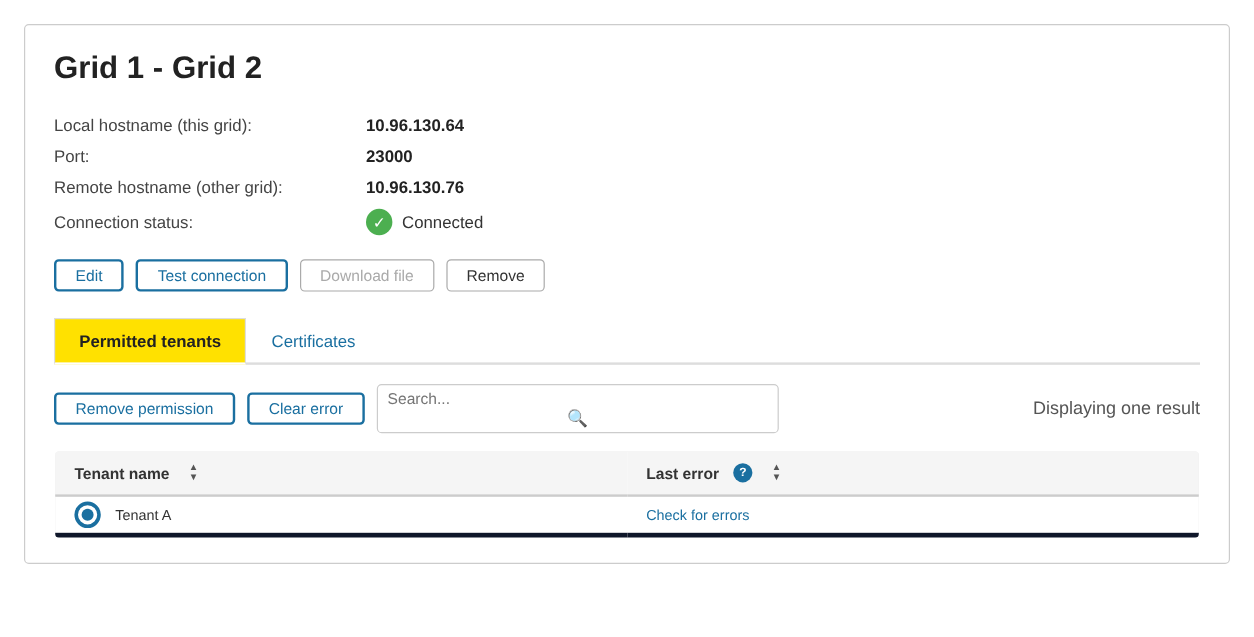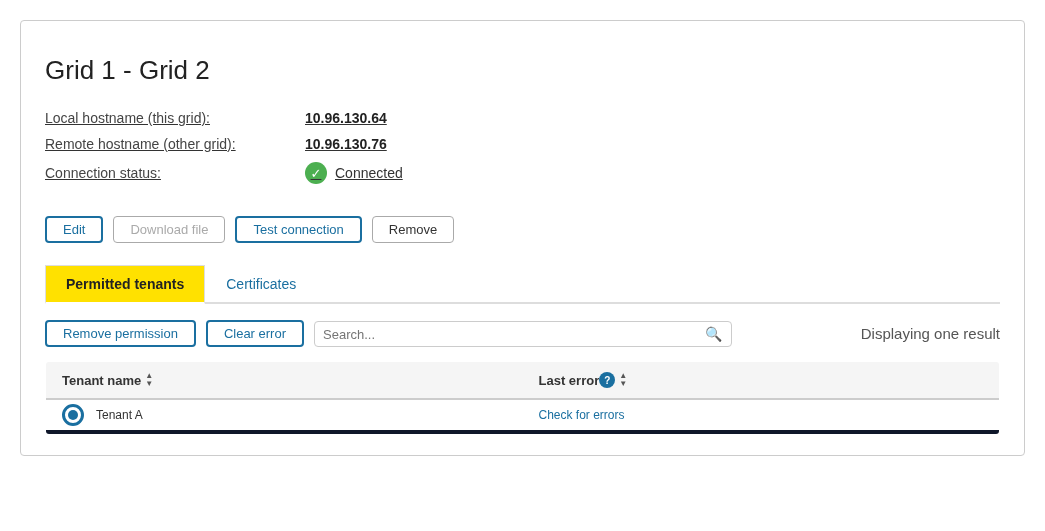--- a/index.html
+++ b/index.html
@@ -7,28 +7,26 @@
       font-family: Arial, sans-serif;
       font-size: 14px;
       background: #fff;
       color: #333;
       padding: 20px;
       width: 1045px;
       min-height: 531px;
     }
     .page-title {
       font-size: 26px;
-      font-weight: normal;
+      font-weight: bold;
       margin-bottom: 24px;
       color: #222;
-      margin-top: 14px;
     }
     .info-table {
-      margin-bottom: 32px;
-      text-decoration: underline;
+      margin-bottom: 20px;
     }
     .info-row {
       display: flex;
       margin-bottom: 10px;
       align-items: center;
     }
     .info-label {
       width: 260px;
       color: #444;
     }
@@ -101,25 +99,26 @@
       border-bottom: none;
     }
     .toolbar {
       display: flex;
       align-items: center;
       gap: 10px;
       margin-bottom: 14px;
     }
     .search-box {
       display: flex;
-      align-items: flex-end;
+      align-items: center;
       border: 1px solid #ccc;
       border-radius: 4px;
       padding: 4px 8px;
-      width: 418px;
+      width: 335px;
+      flex-direction: column;
     }
     .search-box input {
       border: none;
       outline: none;
       font-size: 13px;
       width: 100%;
       color: #999;
     }
     .search-icon {
       color: #777;
@@ -157,21 +156,21 @@
       vertical-align: middle;
     }
     .sort-arrows span {
       font-size: 8px;
       line-height: 1;
       color: #555;
     }
     .col-header {
       display: flex;
       align-items: flex-end;
-      gap: 0;
+      gap: 12px;
     }
     .help-icon {
       display: inline-flex;
       align-items: center;
       justify-content: center;
       width: 16px;
       height: 16px;
       background: #1a6fa0;
       border-radius: 50%;
       color: white;
@@ -211,36 +210,40 @@
 
 <div class="outer-container">
   <h1 class="page-title">Grid 1 - Grid 2</h1>
 
   <div class="info-table">
     <div class="info-row">
       <span class="info-label">Local hostname (this grid):</span>
       <span class="info-value">10.96.130.64</span>
     </div>
     <div class="info-row">
+      <span class="info-label">Port:</span>
+      <span class="info-value">23000</span>
+    </div>
+    <div class="info-row">
       <span class="info-label">Remote hostname (other grid):</span>
       <span class="info-value">10.96.130.76</span>
     </div>
     <div class="info-row">
       <span class="info-label">Connection status:</span>
       <span class="connection-status">
         <span class="check-icon">✓</span>
         <span>Connected</span>
       </span>
     </div>
   </div>
 
   <div class="action-buttons">
     <button class="btn btn-primary">Edit</button>
+    <button class="btn btn-primary">Test connection</button>
     <button class="btn btn-disabled">Download file</button>
-    <button class="btn btn-primary">Test connection</button>
     <button class="btn">Remove</button>
   </div>
 
   <div class="tabs">
     <div class="tab tab-active">
       <span>Permitted tenants</span>
     </div>
     <div class="tab tab-inactive">
       <span>Certificates</span>
     </div>

